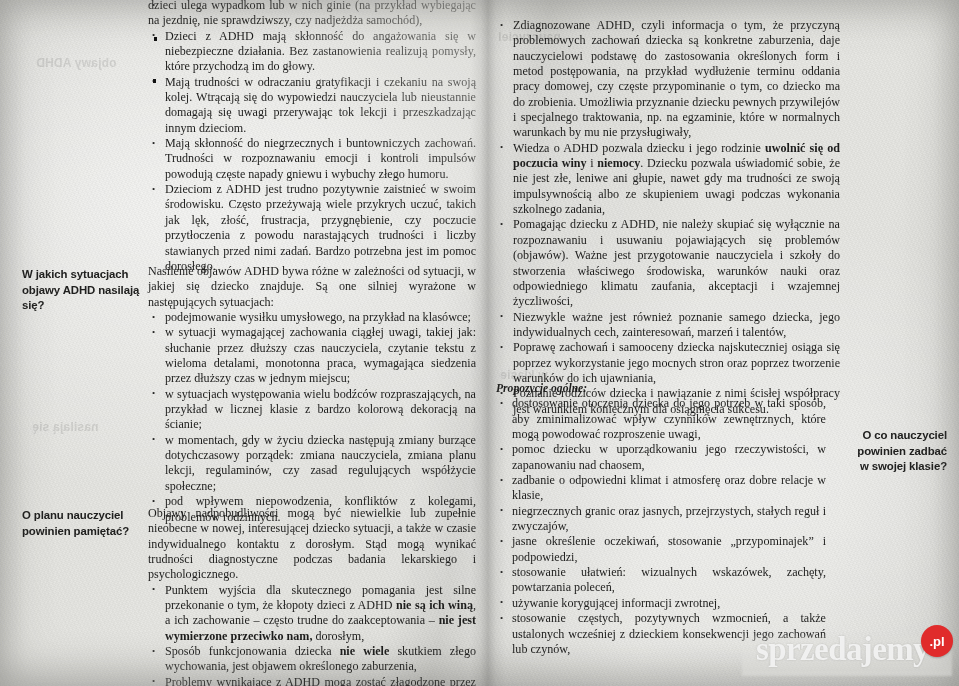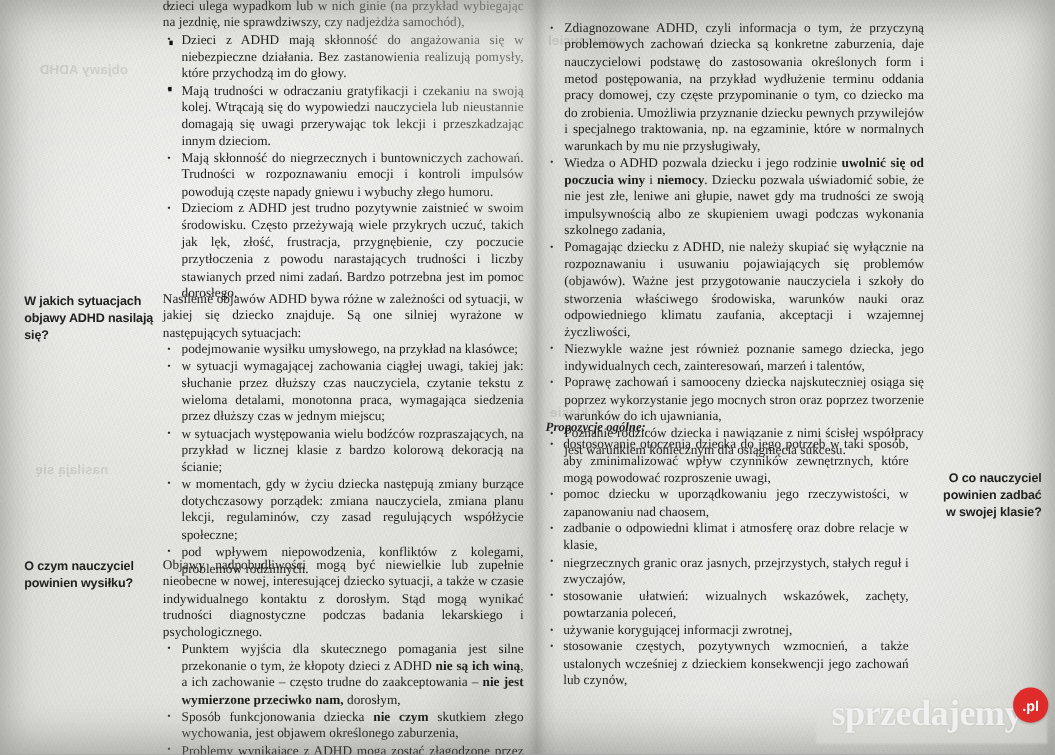--- a/index.html
+++ b/index.html
@@ -238,27 +238,27 @@
       <p class="para">Nasilenie objawów ADHD bywa różne w zależności od sytuacji, w jakiej się dziecko znajduje. Są one silniej wyrażone w następujących sytuacjach:</p>
       <ul class="bl">
         <li>podejmowanie wysiłku umysłowego, na przykład na klasówce;</li>
         <li>w sytuacji wymagającej zachowania ciągłej uwagi, takiej jak: słuchanie przez dłuższy czas nauczyciela, czytanie tekstu z wieloma detalami, monotonna praca, wymagająca siedzenia przez dłuższy czas w jednym miejscu;</li>
         <li>w sytuacjach występowania wielu bodźców rozpraszających, na przykład w licznej klasie z bardzo kolorową dekoracją na ścianie;</li>
         <li>w momentach, gdy w życiu dziecka następują zmiany burzące dotychczasowy porządek: zmiana nauczyciela, zmiana planu lekcji, regulaminów, czy zasad regulujących współżycie społeczne;</li>
         <li>pod wpływem niepowodzenia, konfliktów z kolegami, problemów rodzinnych.</li>
       </ul>
     </div>
 
-    <div class="col-head left-head" style="top:508px;">O czym nauczyciel powinien wysiłku?</div>
+    <div class="col-head left-head" style="top:508px;">O planu nauczyciel powinien pamiętać?</div>
 
     <div class="body-col body-left" style="top:506px;">
       <p class="para">Objawy nadpobudliwości mogą być niewielkie lub zupełnie nieobecne w nowej, interesującej dziecko sytuacji, a także w czasie indywidualnego kontaktu z dorosłym. Stąd mogą wynikać trudności diagnostyczne podczas badania lekarskiego i psychologicznego.</p>
       <ul class="bl">
         <li>Punktem wyjścia dla skutecznego pomagania jest silne przekonanie o tym, że kłopoty dzieci z ADHD <b>nie są ich winą</b>, a ich zachowanie – często trudne do zaakceptowania – <b>nie jest wymierzone przeciwko nam,</b> dorosłym,</li>
-        <li>Sposób funkcjonowania dziecka <b>nie czym</b> skutkiem złego wychowania, jest objawem określonego zaburzenia,</li>
+        <li>Sposób funkcjonowania dziecka <b>nie wiele</b> skutkiem złego wychowania, jest objawem określonego zaburzenia,</li>
         <li>Problemy wynikające z ADHD mogą zostać złagodzone przez wprowadzenie niewielkich często zmian w klasie lub w domu,</li>
       </ul>
     </div>
 
     <div class="ink-fade-tr"></div>
     <div class="ink-fade-bl"></div>
     <div class="dot d1"></div>
     <div class="dot d2"></div>
   </div>
 
@@ -277,20 +277,21 @@
 
     <div class="col-head right-head" style="top:428px;">O co nauczyciel powinien zadbać w swojej klasie?</div>
 
     <div class="body-col body-right" style="left:16px; top:381px; width:330px;">
       <p class="ital-head">Propozycje ogólne:</p>
       <ul class="bl tight">
         <li>dostosowanie otoczenia dziecka do jego potrzeb w taki sposób, aby zminimalizować wpływ czynników zewnętrznych, które mogą powodować rozproszenie uwagi,</li>
         <li>pomoc dziecku w uporządkowaniu jego rzeczywistości, w zapanowaniu nad chaosem,</li>
         <li>zadbanie o odpowiedni klimat i atmosferę oraz dobre relacje w klasie,</li>
         <li>niegrzecznych granic oraz jasnych, przejrzystych, stałych reguł i zwyczajów,</li>
+        <li>jasne określenie oczekiwań, stosowanie „przypominajek” i podpowiedzi,</li>
         <li>stosowanie ułatwień: wizualnych wskazówek, zachęty, powtarzania poleceń,</li>
         <li>używanie korygującej informacji zwrotnej,</li>
         <li>stosowanie częstych, pozytywnych wzmocnień, a także ustalonych wcześniej z dzieckiem konsekwencji jego zachowań lub czynów,</li>
 
       </ul>
     </div>
   </div>
 
   <div class="gutter"></div>
   <div class="edge-vignette"></div>

